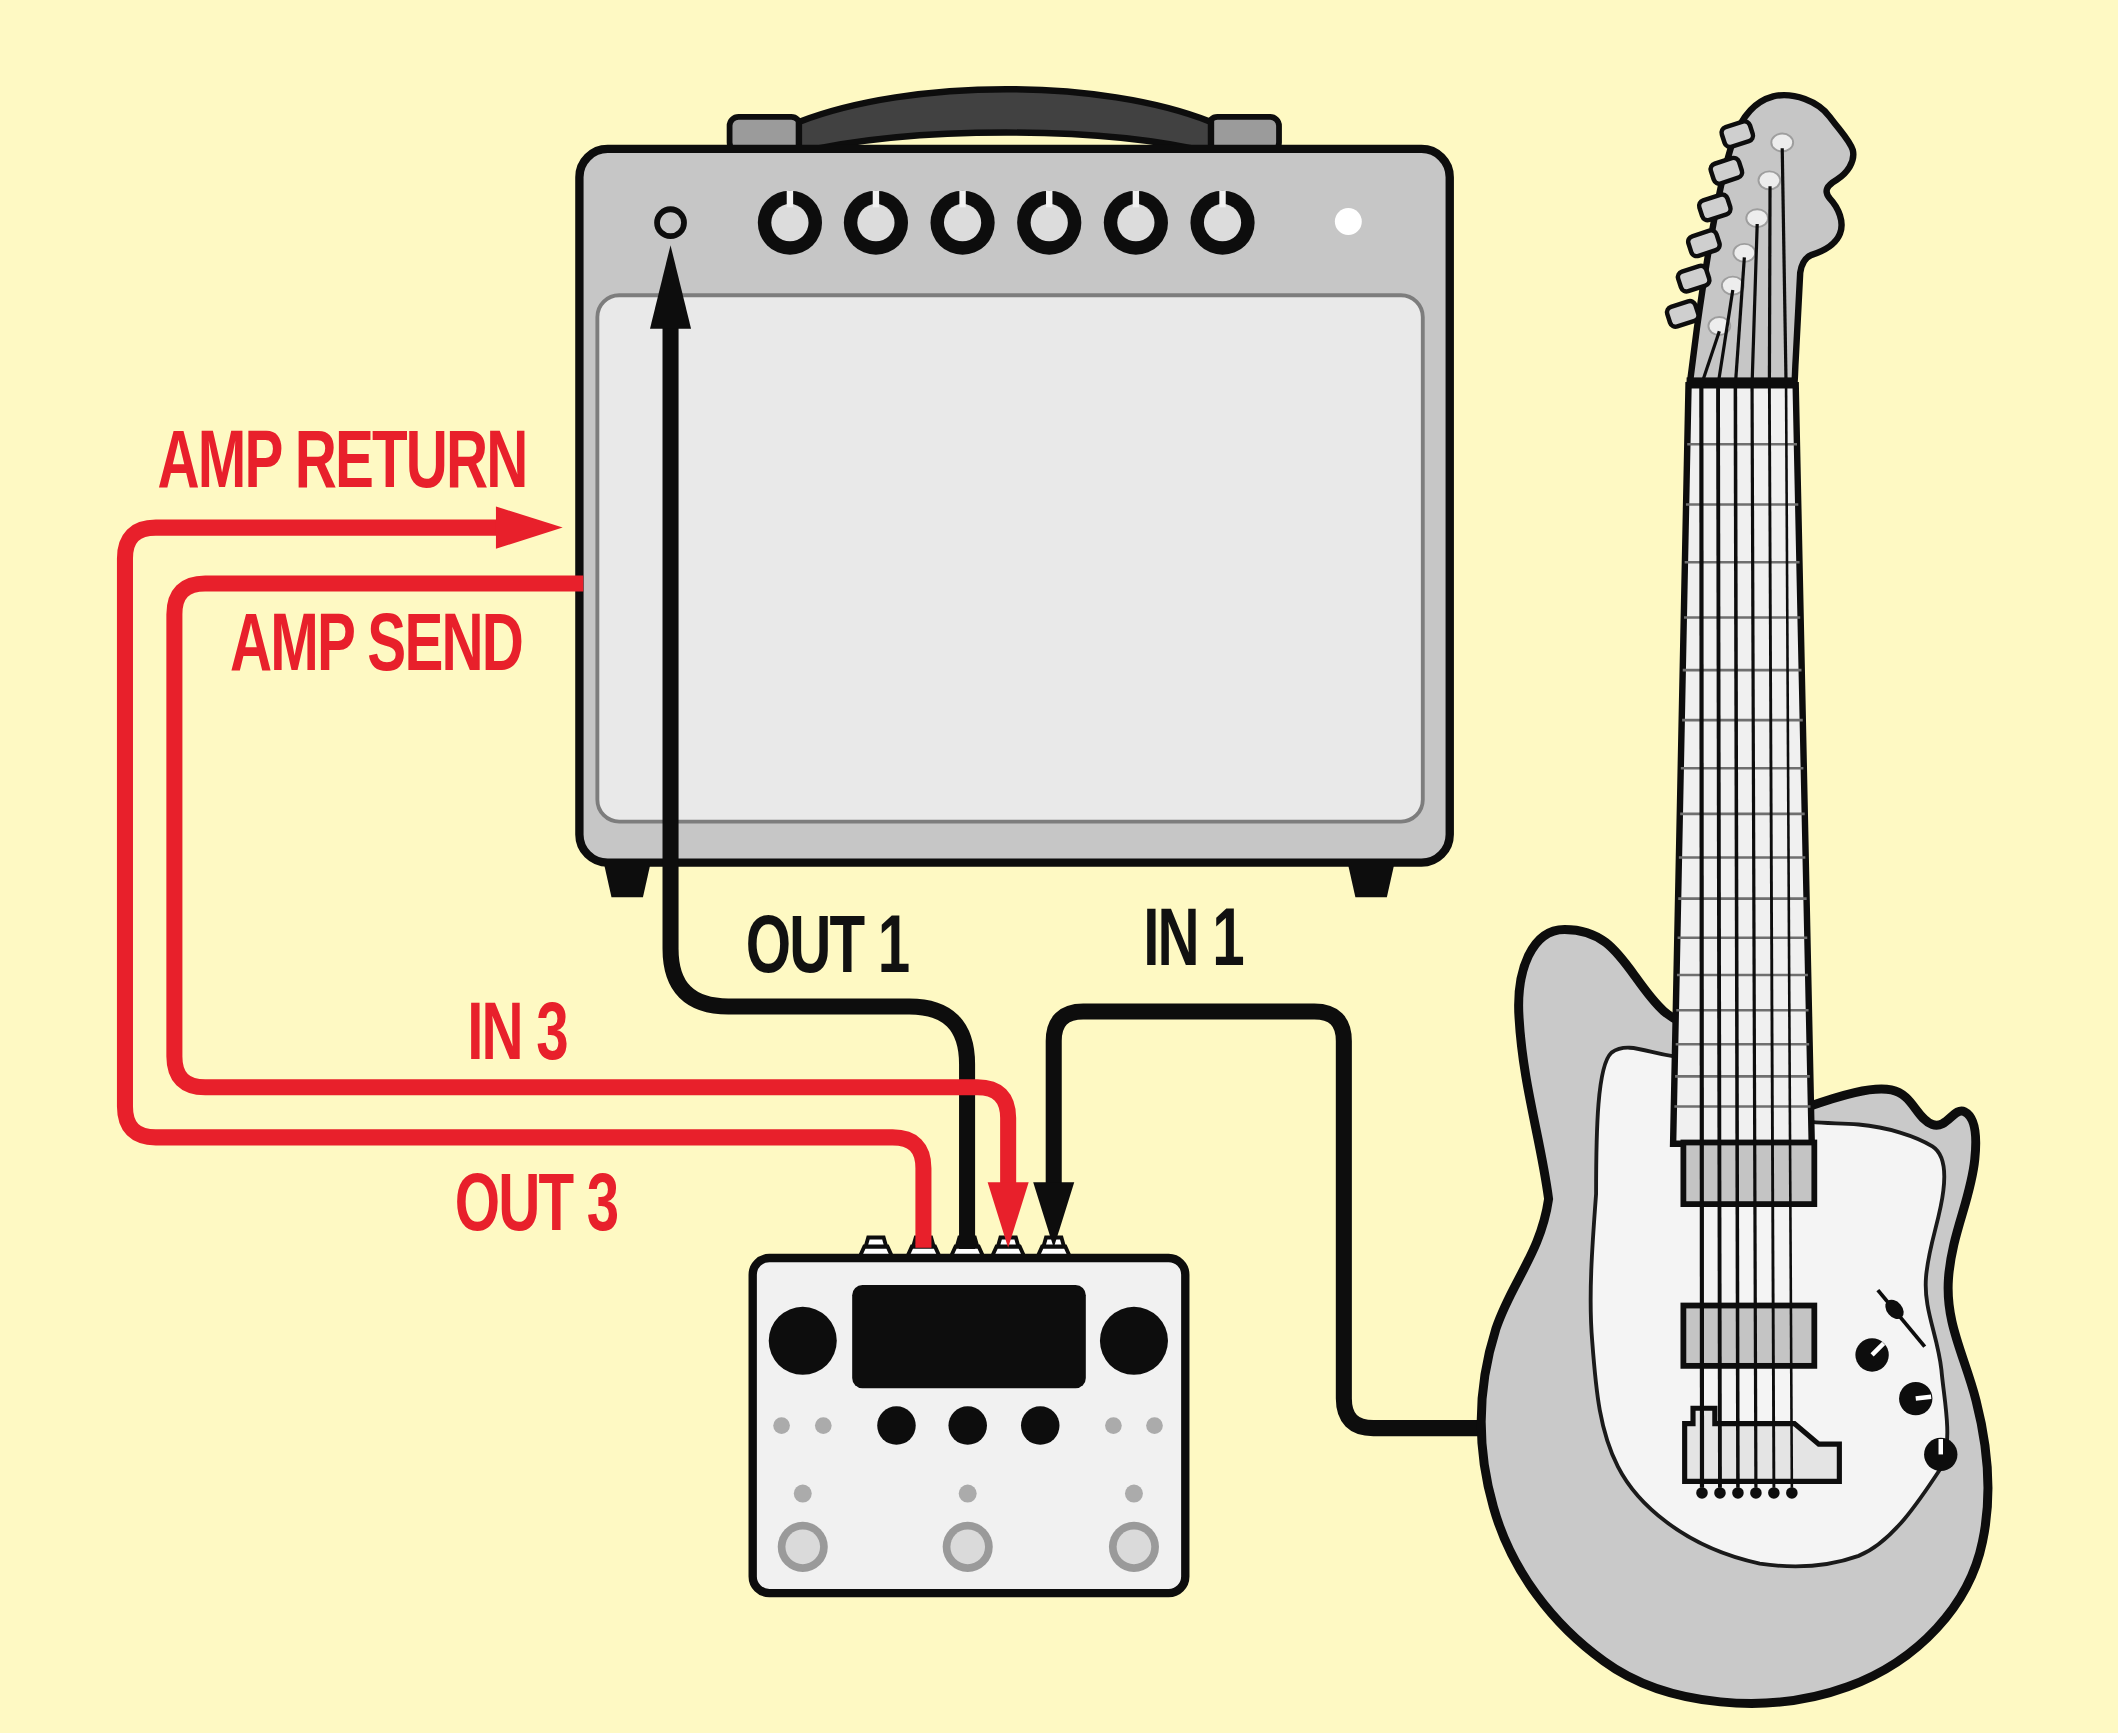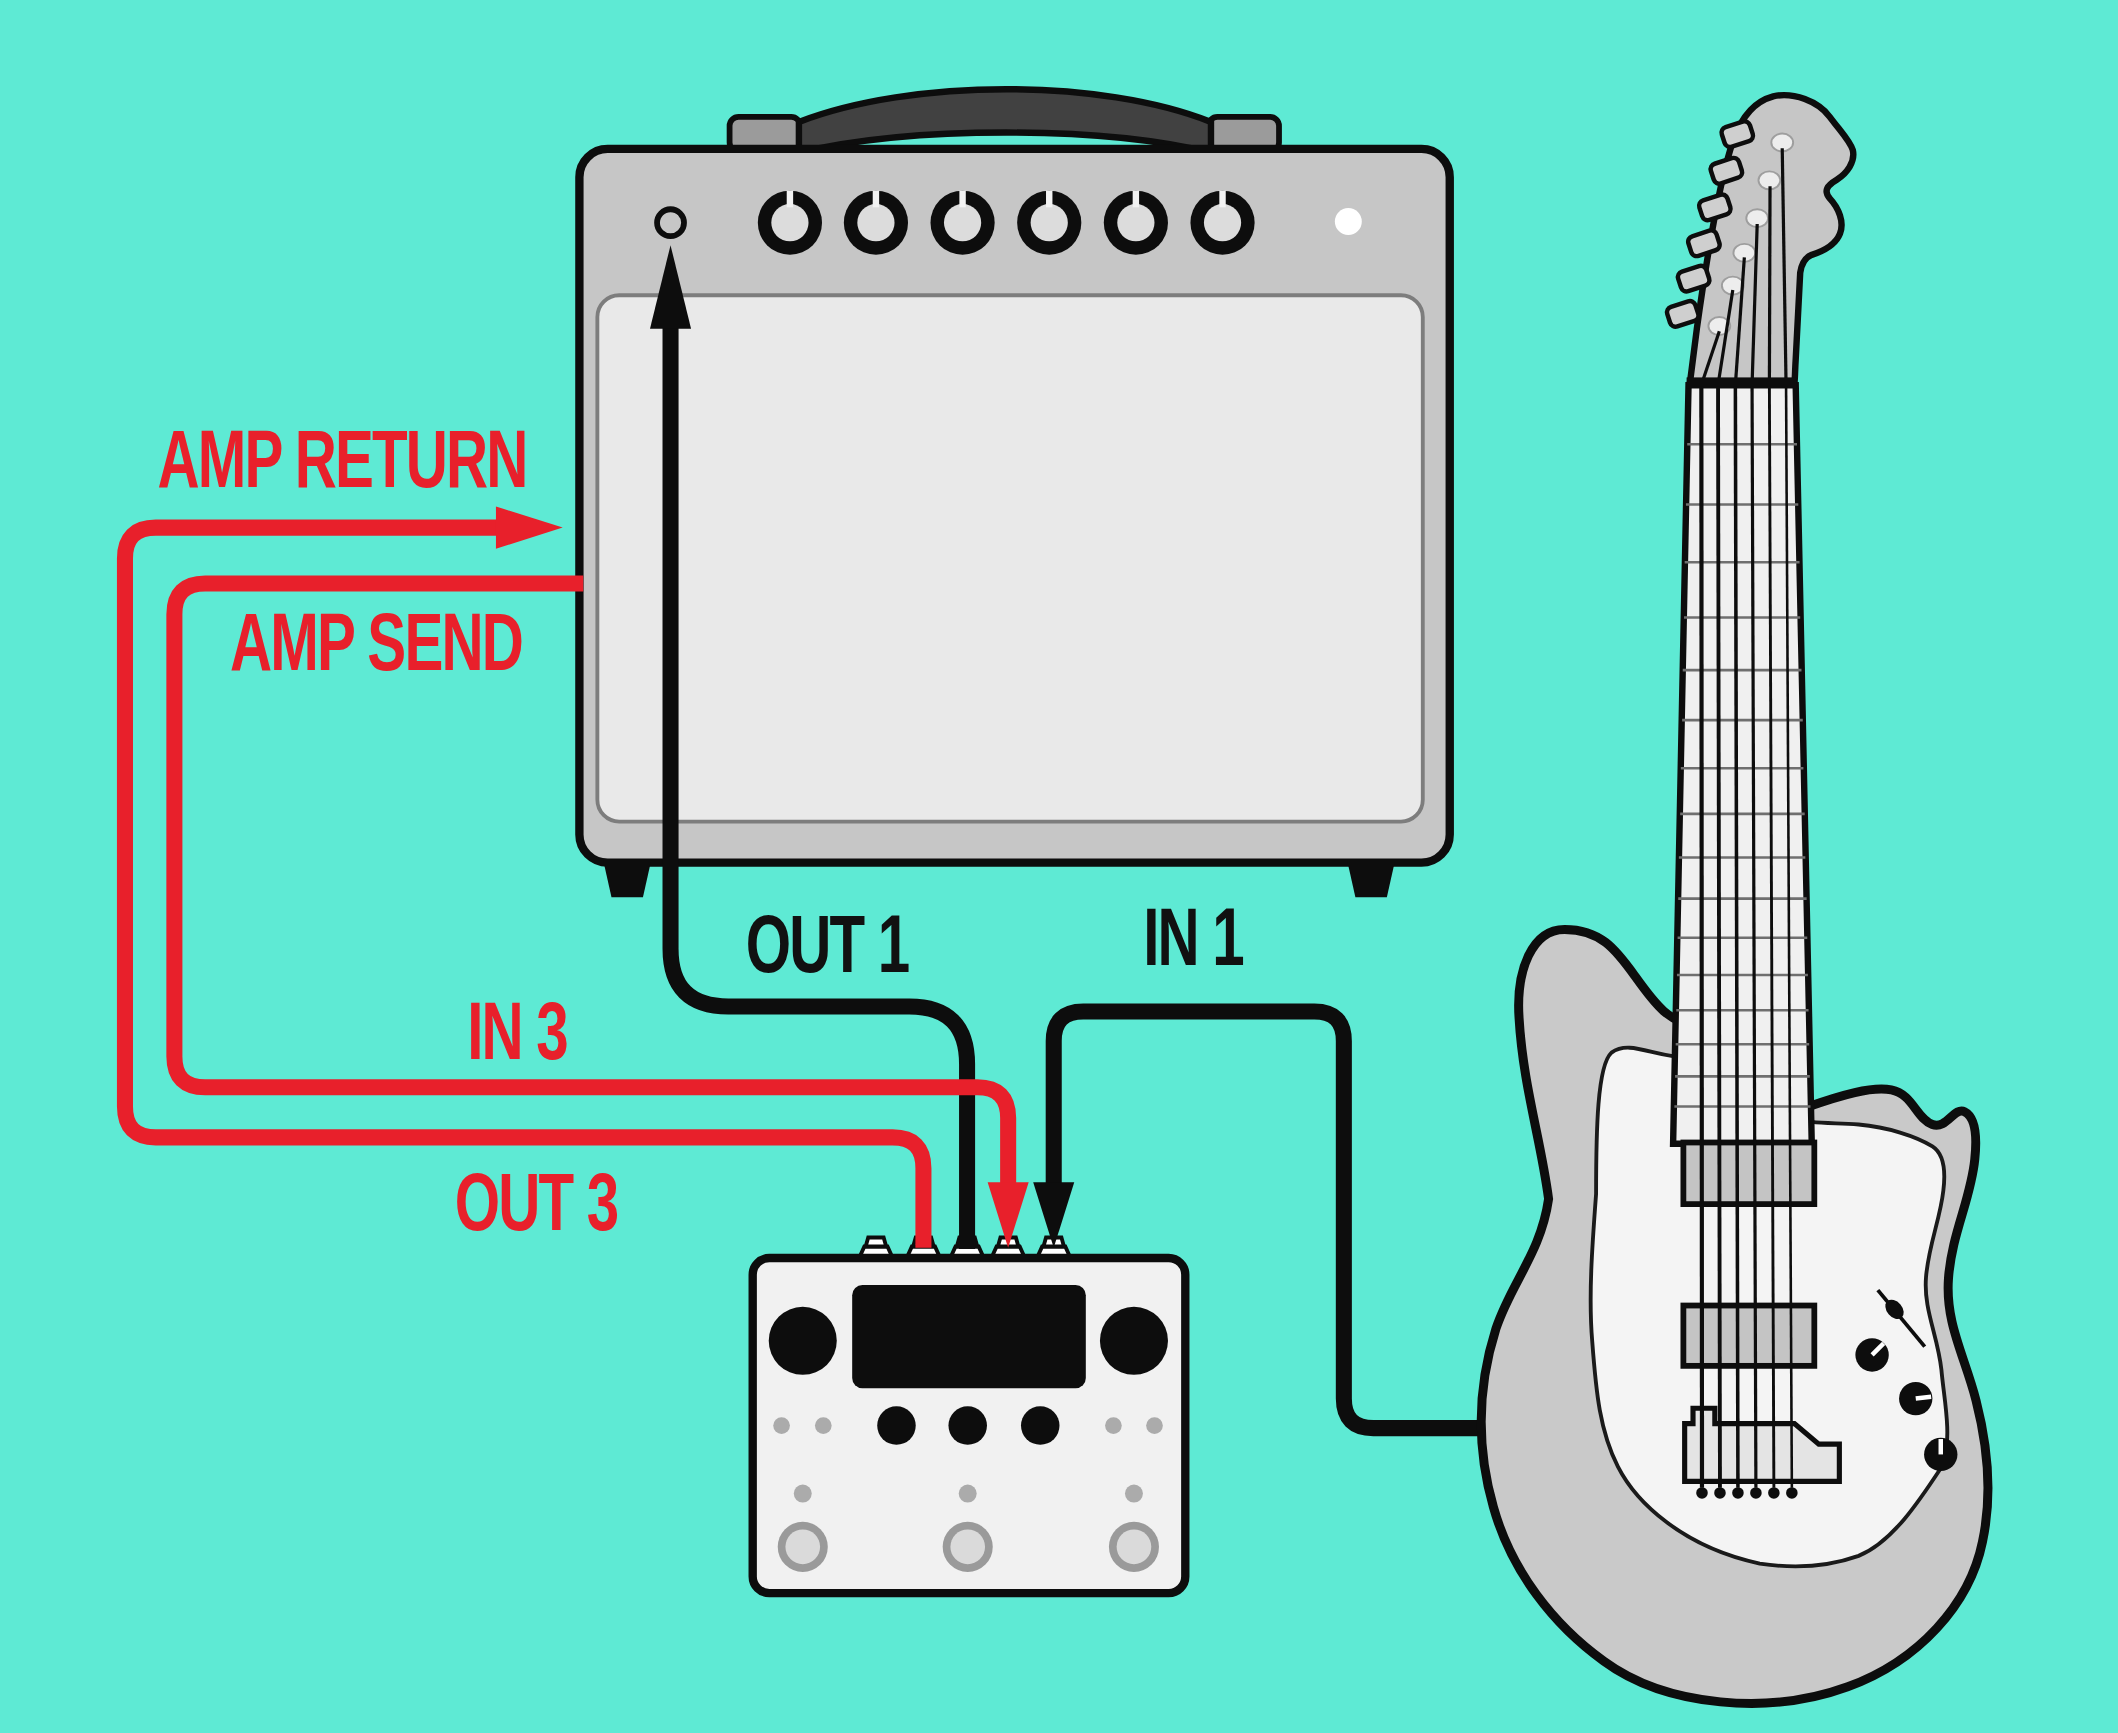--- a/index.html
+++ b/index.html
@@ -17,21 +17,21 @@
     --pickguard:#f4f4f4;
     --neck:#f0f0f0;
     --headstock:#c6c6c6;
     --pickup:#c4c4c4;
     --bridge:#e4e4e4;
   }
   html,body{margin:0;padding:0;background:#ffffff;}
   .canvas{
     position:relative;
     width:2119px;height:1733px;
-    background:#5eead4;
+    background:#fef9c3;
     overflow:hidden;
     font-family:"Liberation Sans", sans-serif;
   }
   .canvas svg{position:absolute;left:0;top:0;}
   .diagram-label{
     position:absolute;
     transform:translate(-50%,-50%) scaleX(.72);
     font-weight:700;
     font-size:81px;
     letter-spacing:-2.6px;

